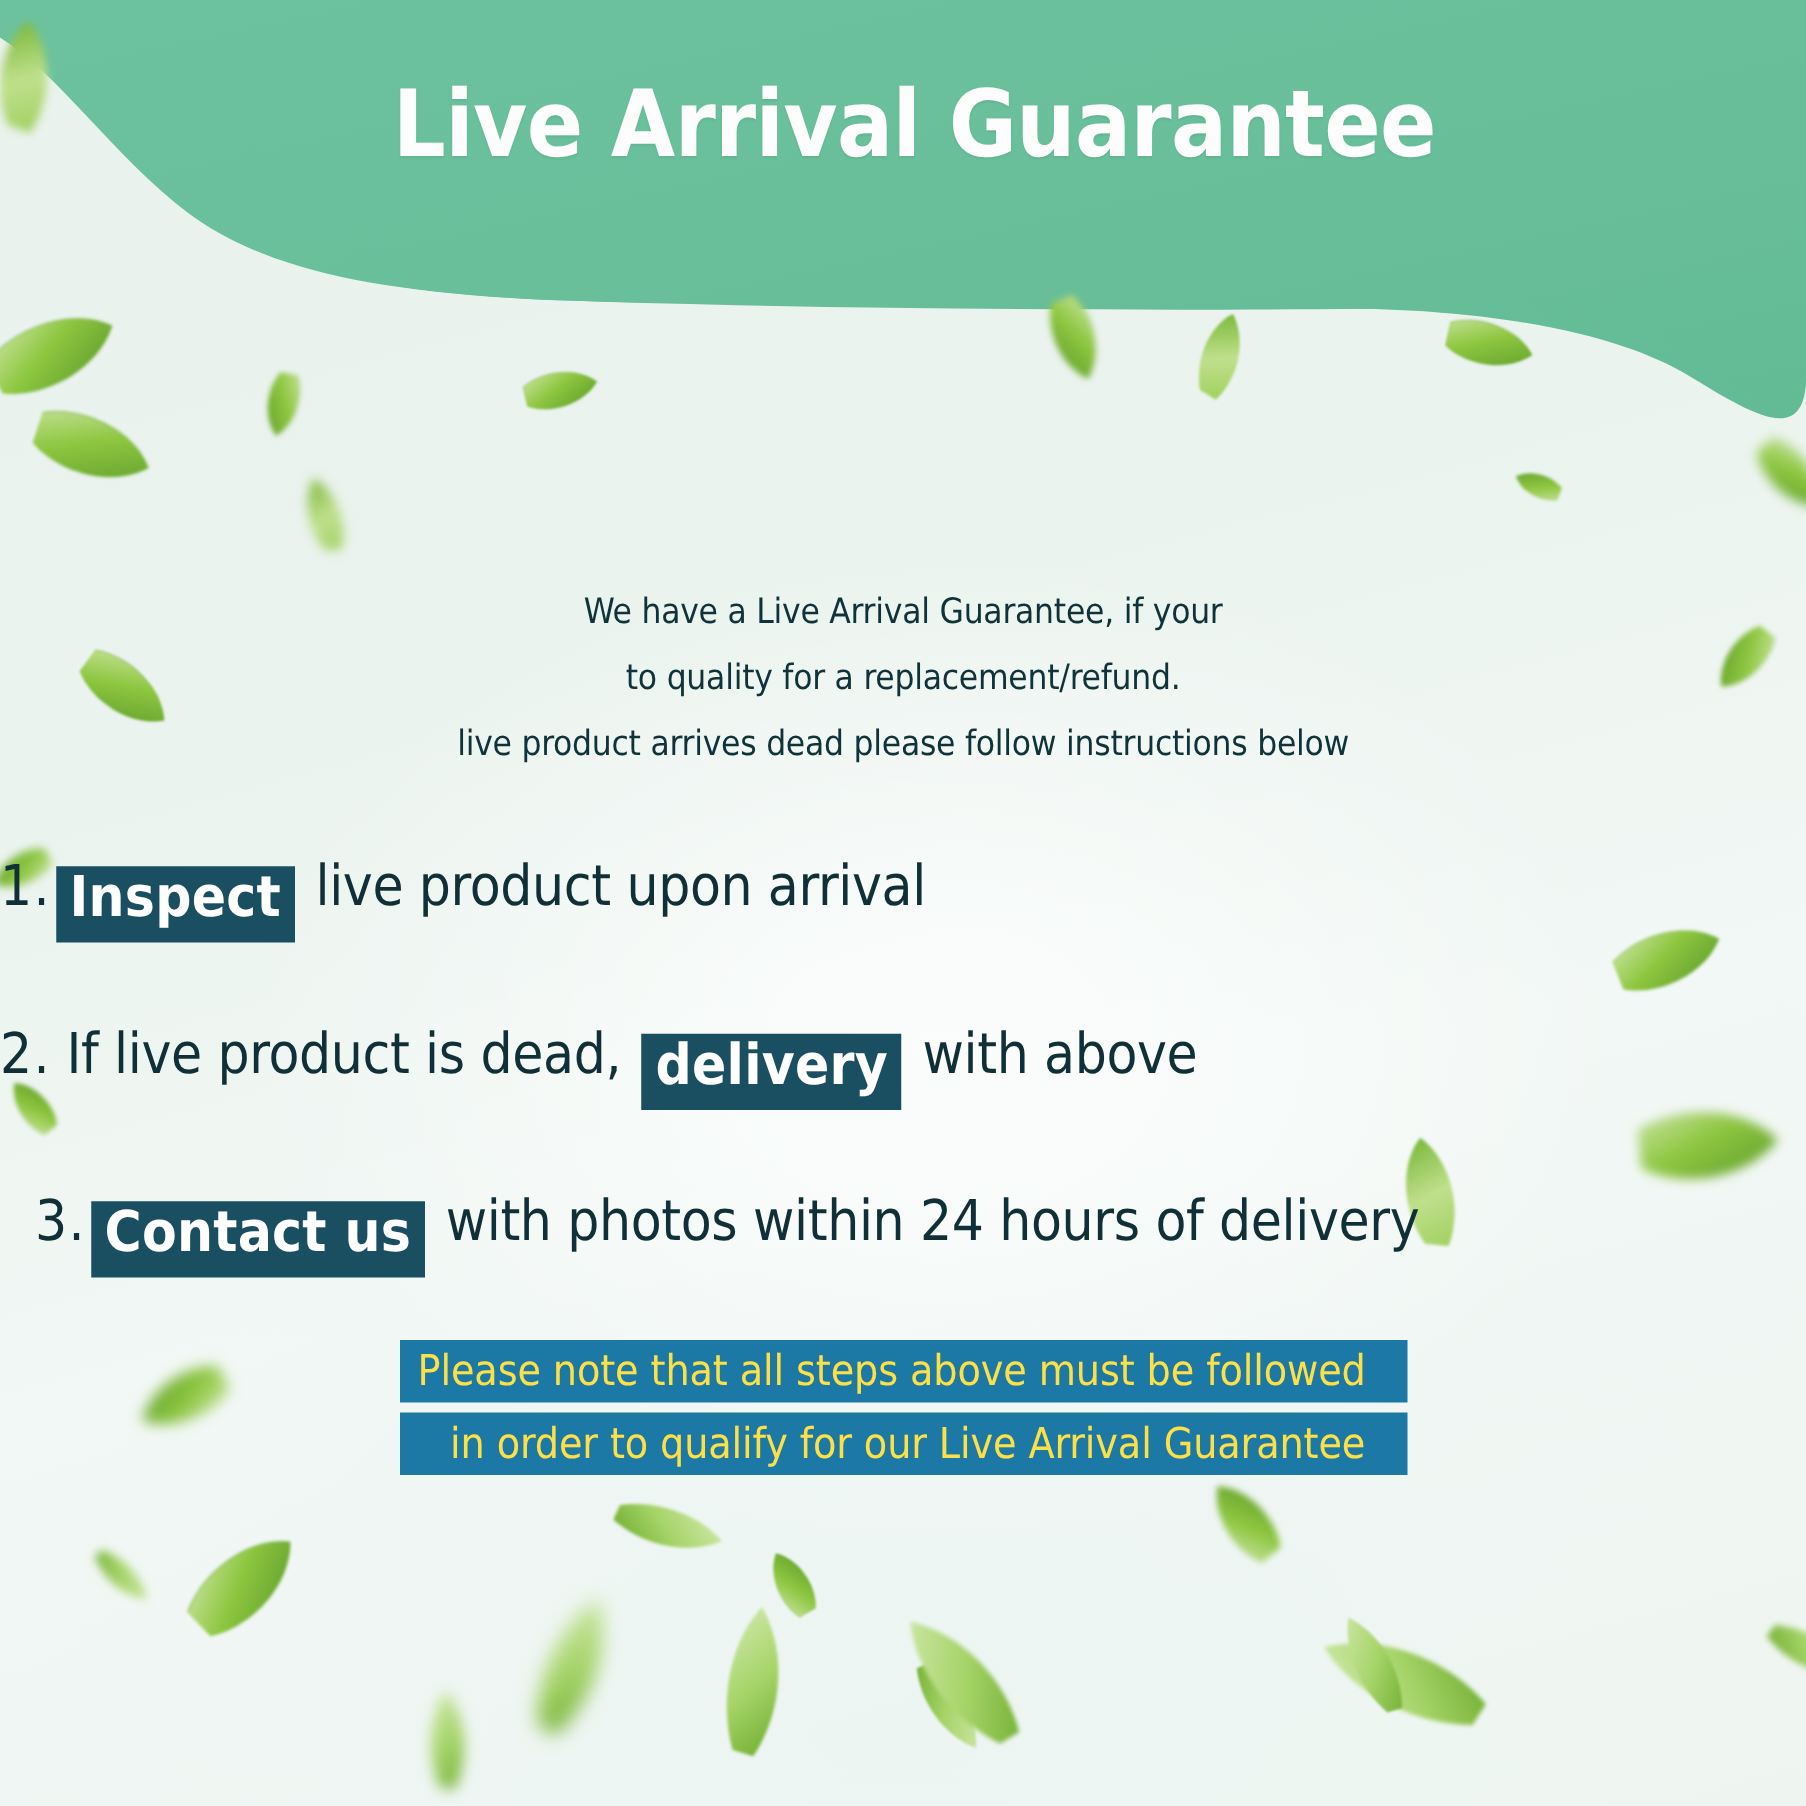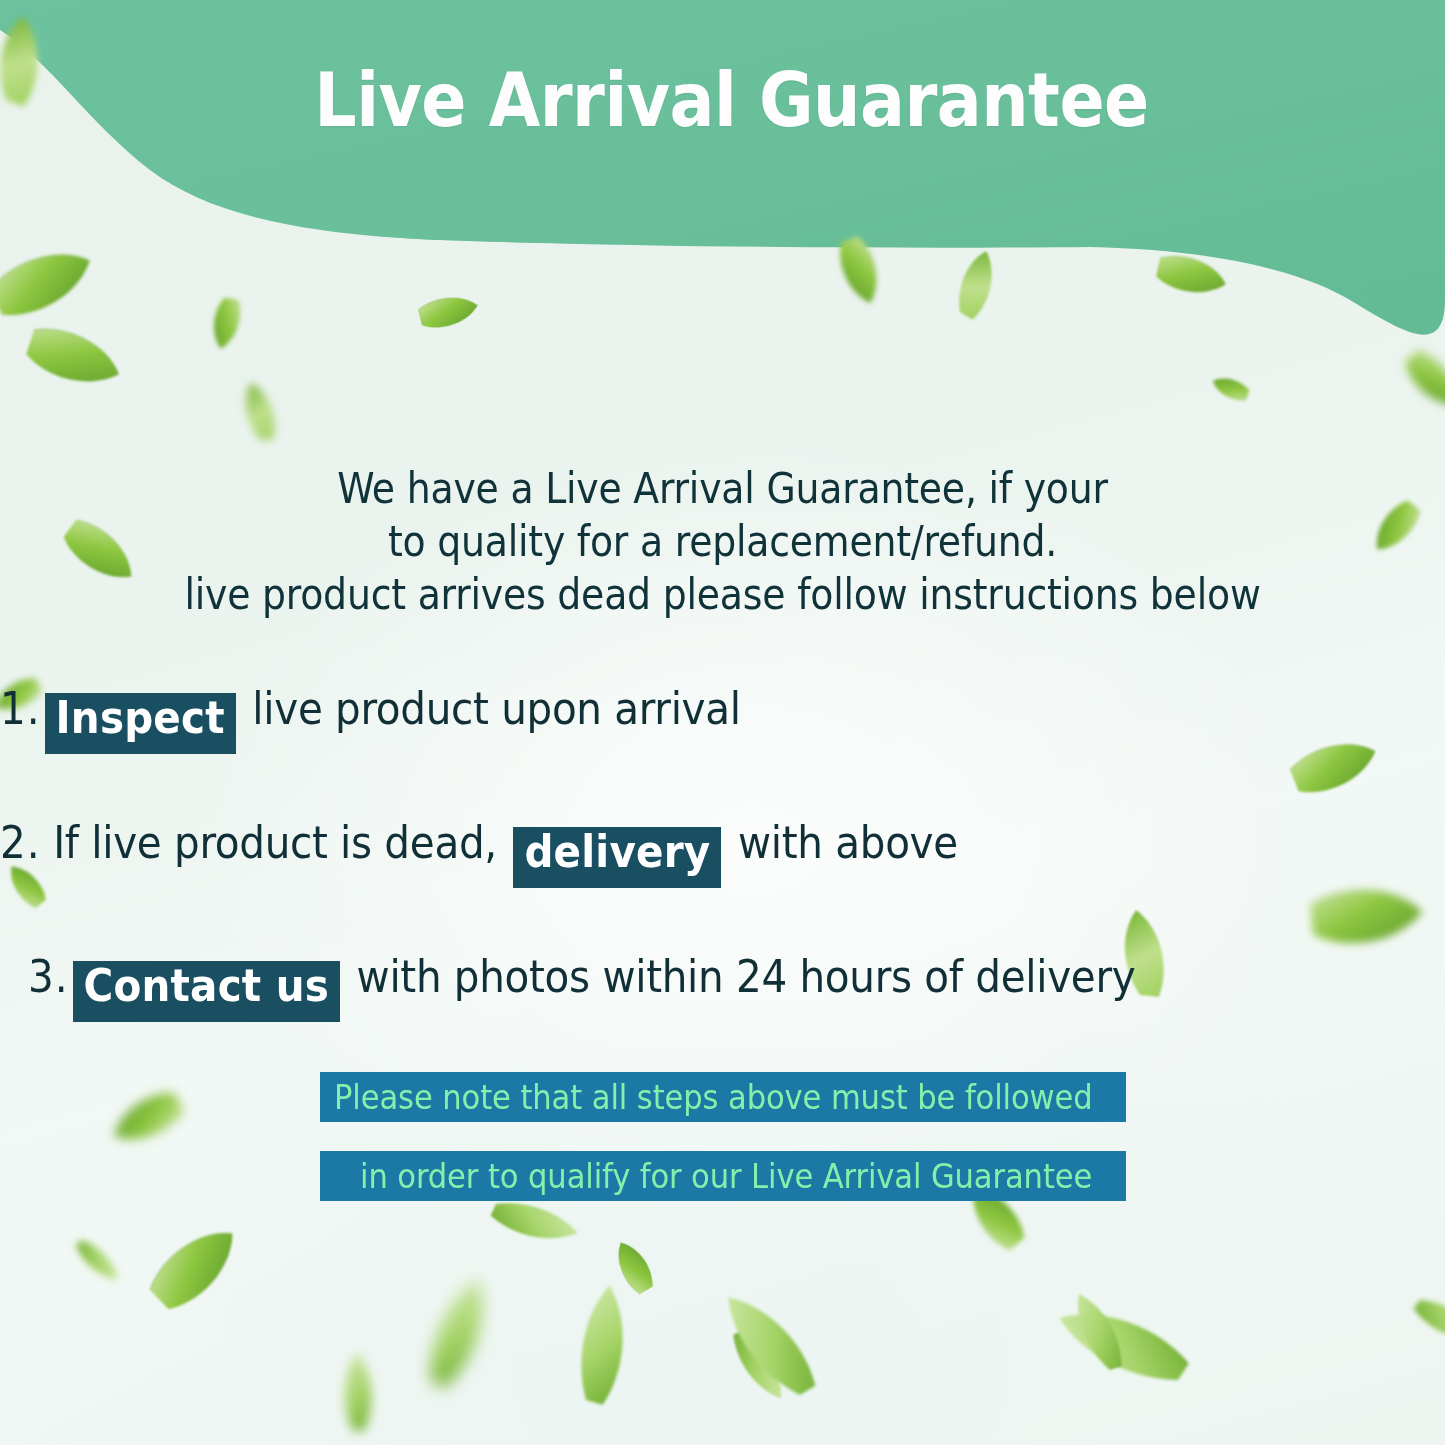--- a/index.html
+++ b/index.html
@@ -44,21 +44,21 @@
   
   .leaves{position:absolute;inset:0;pointer-events:none;}
 
   
   .content{position:absolute;left:0;top:0;width:1445px;height:1445px;}
 
   .intro{
     position:absolute;left:0;top:462px;width:1445px;
     text-align:center;
     color:#10333a;
-    font-size:42px;
+    font-size:28px;
     line-height:53px;
     font-family:"DejaVu Sans Condensed","Liberation Sans Narrow","Liberation Sans",sans-serif;
     font-stretch:condensed;
     letter-spacing:-0.2px;
   }
   .intro div{white-space:nowrap;}
 
   .steps{position:absolute;left:0;top:680px;width:1445px;}
   .step{
     text-align:left;
@@ -85,32 +85,32 @@
   .step.s1{margin-top:0;}
   .step.s2{margin-top:60px;}
   .step.s3{margin-top:60px;padding-left:28px;}
 
   
   .notes{
     position:absolute;left:320px;top:1072px;width:806px;
   }
   .note{
     background:#1c78a4;
-    color:#86efac;
+    color:#fde047;
     font-size:34px;
     line-height:50px;
     height:50px;
     padding:0 14px;
     box-sizing:border-box;
     white-space:nowrap;
     font-family:"DejaVu Sans Condensed","Liberation Sans Narrow","Liberation Sans",sans-serif;
     font-stretch:condensed;
     letter-spacing:-0.1px;
   }
-  .note.second{margin-top:29px;padding-left:40px;}
+  .note.second{margin-top:8px;padding-left:40px;}
 </style>
 </head>
 <body>
 
 <div id="poster">
 
   <div class="banner-shape">
     <svg width="1445" height="470" viewBox="0 0 1445 470" xmlns="http://www.w3.org/2000/svg">
       <defs>
         <linearGradient id="gBan" x1="0" y1="0" x2="1" y2="1">

